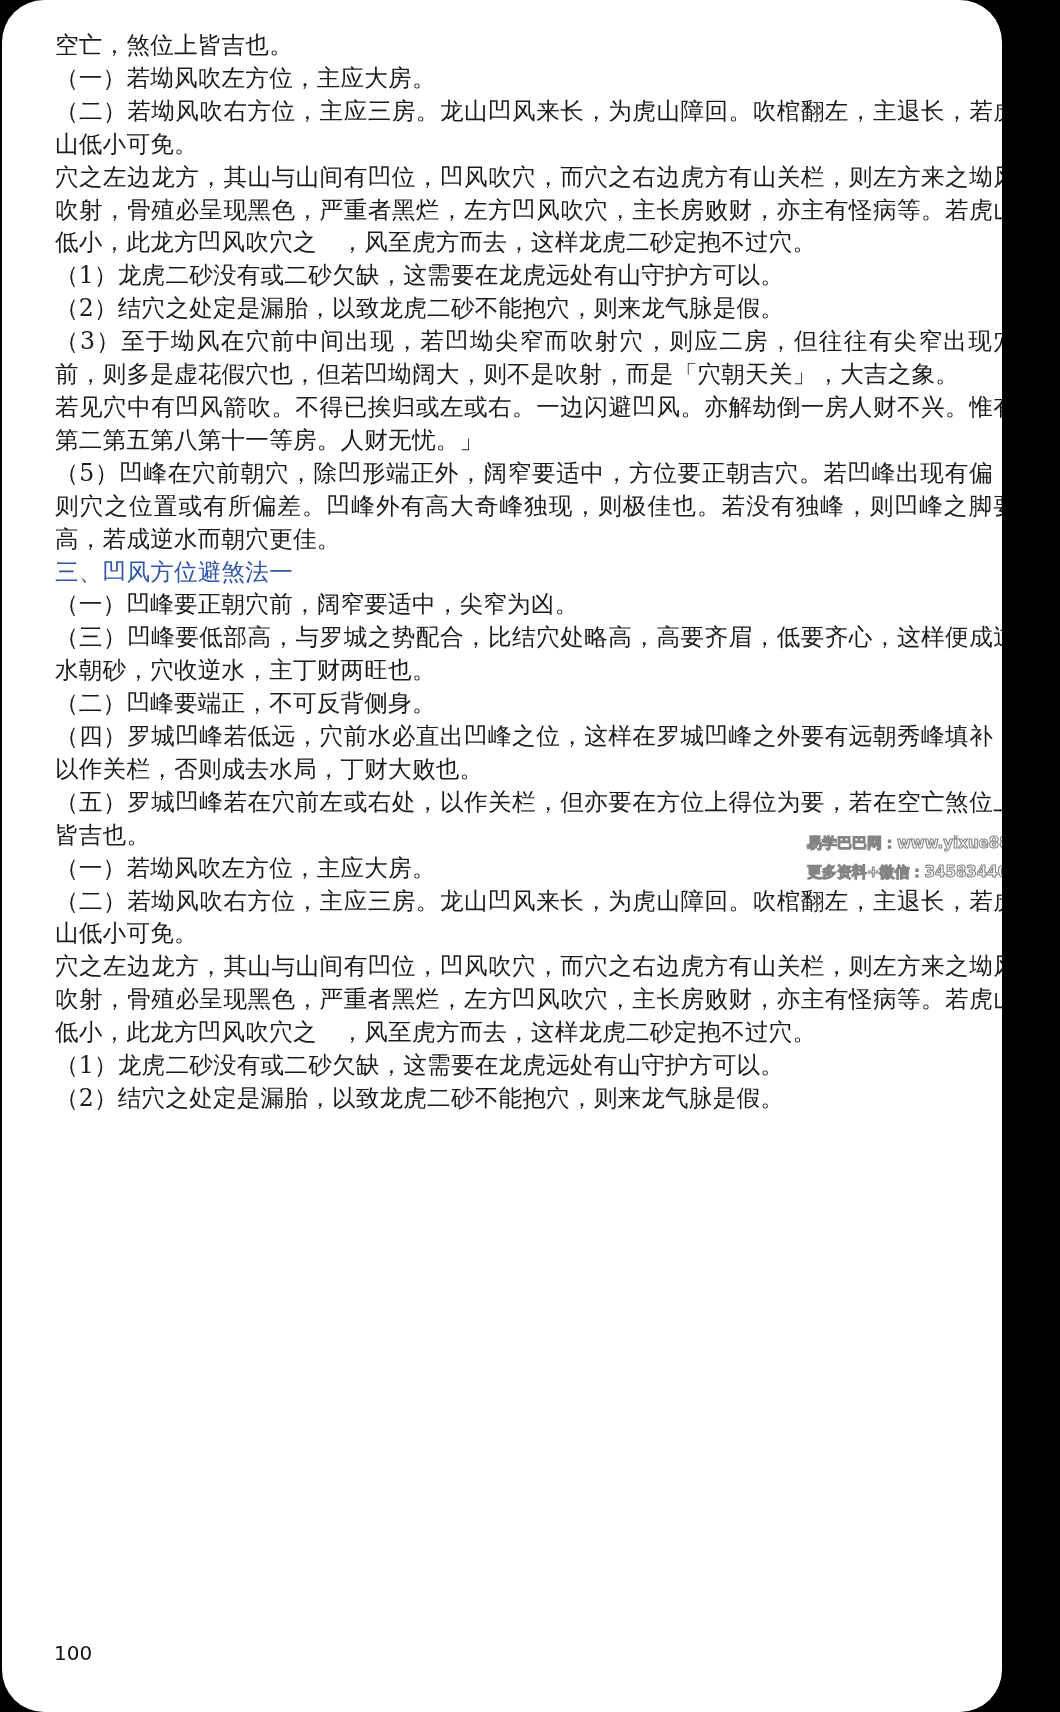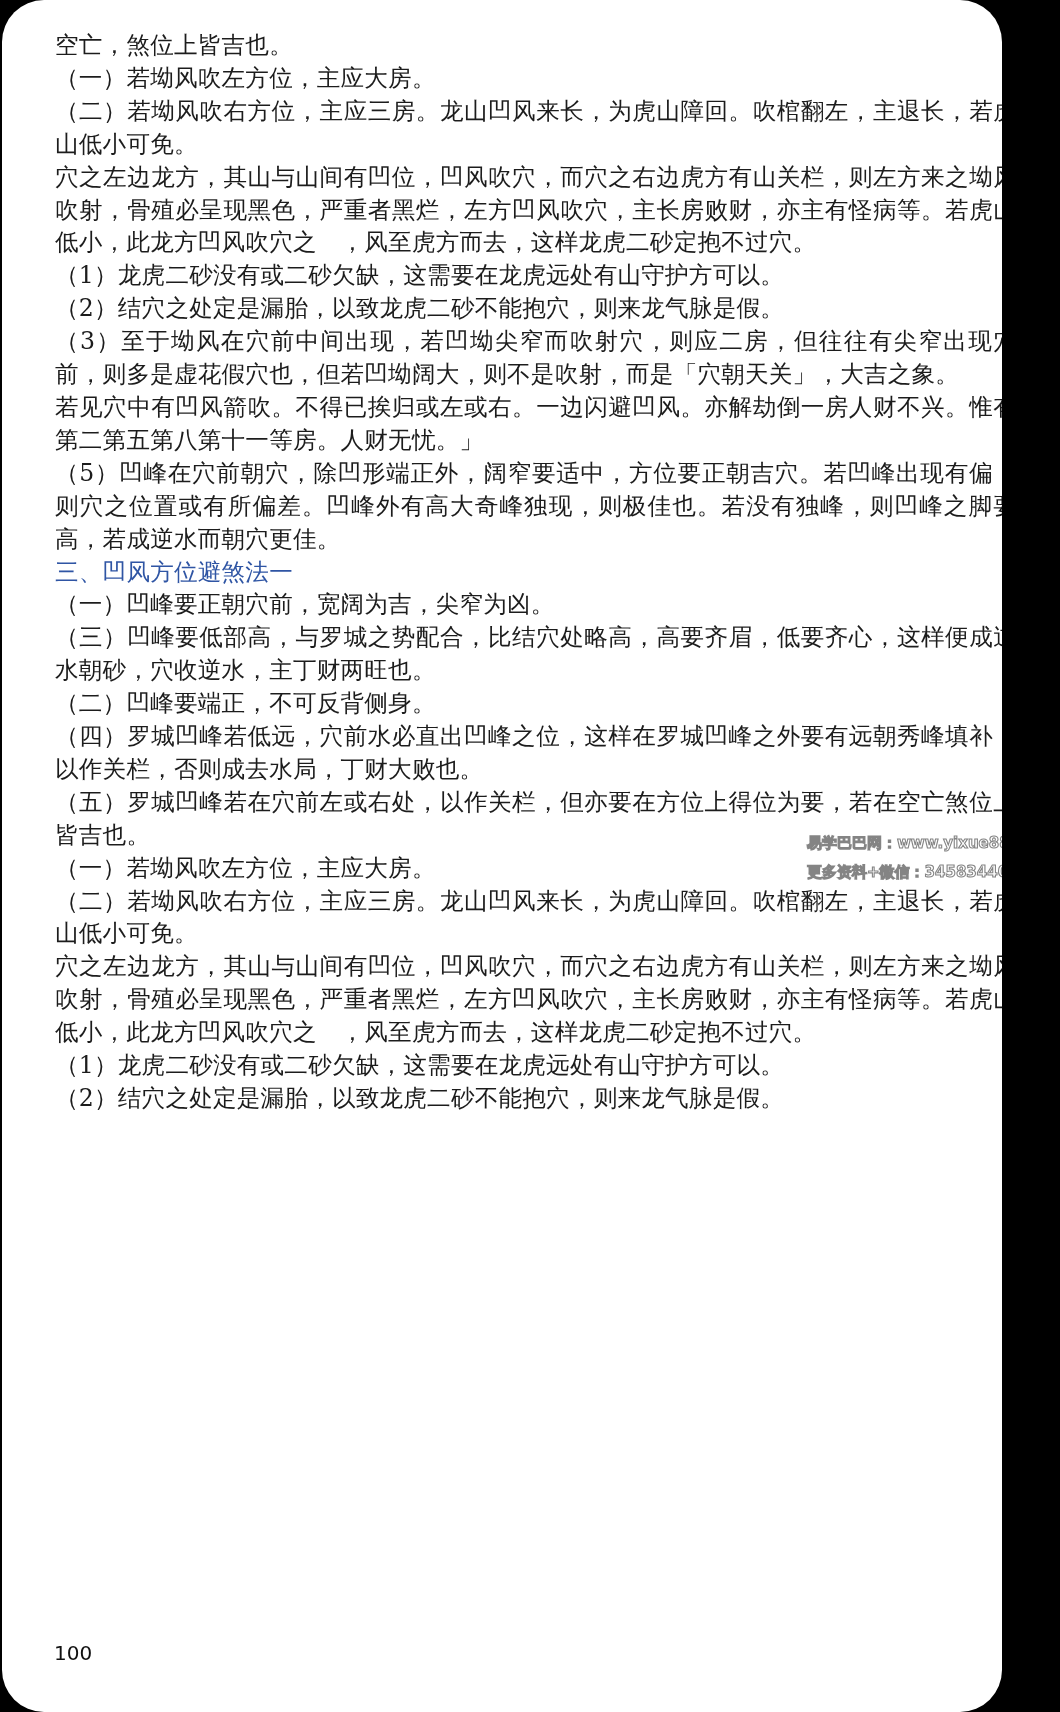--- a/index.html
+++ b/index.html
@@ -78,21 +78,21 @@
     <p class="para">空亡，煞位上皆吉也。</p>
     <p class="para">（一）若坳风吹左方位，主应大房。</p>
     <p class="para">（二）若坳风吹右方位，主应三房。龙山凹风来长，为虎山障回。吹棺翻左，主退长，若虎山低小可免。</p>
     <p class="para">穴之左边龙方，其山与山间有凹位，凹风吹穴，而穴之右边虎方有山关栏，则左方来之坳风吹射，骨殖必呈现黑色，严重者黑烂，左方凹风吹穴，主长房败财，亦主有怪病等。若虎山低小，此龙方凹风吹穴之　，风至虎方而去，这样龙虎二砂定抱不过穴。</p>
     <p class="para">（1）龙虎二砂没有或二砂欠缺，这需要在龙虎远处有山守护方可以。</p>
     <p class="para">（2）结穴之处定是漏胎，以致龙虎二砂不能抱穴，则来龙气脉是假。</p>
     <p class="para">（3）至于坳风在穴前中间出现，若凹坳尖窄而吹射穴，则应二房，但往往有尖窄出现穴前，则多是虚花假穴也，但若凹坳阔大，则不是吹射，而是「穴朝天关」，大吉之象。</p>
     <p class="para">若见穴中有凹风箭吹。不得已挨归或左或右。一边闪避凹风。亦解劫倒一房人财不兴。惟有第二第五第八第十一等房。人财无忧。」</p>
     <p class="para">（5）凹峰在穴前朝穴，除凹形端正外，阔窄要适中，方位要正朝吉穴。若凹峰出现有偏，则穴之位置或有所偏差。凹峰外有高大奇峰独现，则极佳也。若没有独峰，则凹峰之脚要高，若成逆水而朝穴更佳。</p>
     <p class="heading">三、凹风方位避煞法一</p>
-    <p class="para">（一）凹峰要正朝穴前，宽阔为吉，尖窄为凶。</p>
+    <p class="para">（一）凹峰要正朝穴前，阔窄要适中，尖窄为凶。</p>
     <p class="para">（三）凹峰要低部高，与罗城之势配合，比结穴处略高，高要齐眉，低要齐心，这样便成逆水朝砂，穴收逆水，主丁财两旺也。</p>
     <p class="para">（二）凹峰要端正，不可反背侧身。</p>
     <p class="para">（四）罗城凹峰若低远，穴前水必直出凹峰之位，这样在罗城凹峰之外要有远朝秀峰填补，以作关栏，否则成去水局，丁财大败也。</p>
     <p class="para">（五）罗城凹峰若在穴前左或右处，以作关栏，但亦要在方位上得位为要，若在空亡煞位上皆吉也。</p>
     <p class="para">（一）若坳风吹左方位，主应大房。</p>
     <p class="para">（二）若坳风吹右方位，主应三房。龙山凹风来长，为虎山障回。吹棺翻左，主退长，若虎山低小可免。</p>
     <p class="para">穴之左边龙方，其山与山间有凹位，凹风吹穴，而穴之右边虎方有山关栏，则左方来之坳风吹射，骨殖必呈现黑色，严重者黑烂，左方凹风吹穴，主长房败财，亦主有怪病等。若虎山低小，此龙方凹风吹穴之　，风至虎方而去，这样龙虎二砂定抱不过穴。</p>
     <p class="para">（1）龙虎二砂没有或二砂欠缺，这需要在龙虎远处有山守护方可以。</p>
     <p class="para">（2）结穴之处定是漏胎，以致龙虎二砂不能抱穴，则来龙气脉是假。</p>
   </div>

